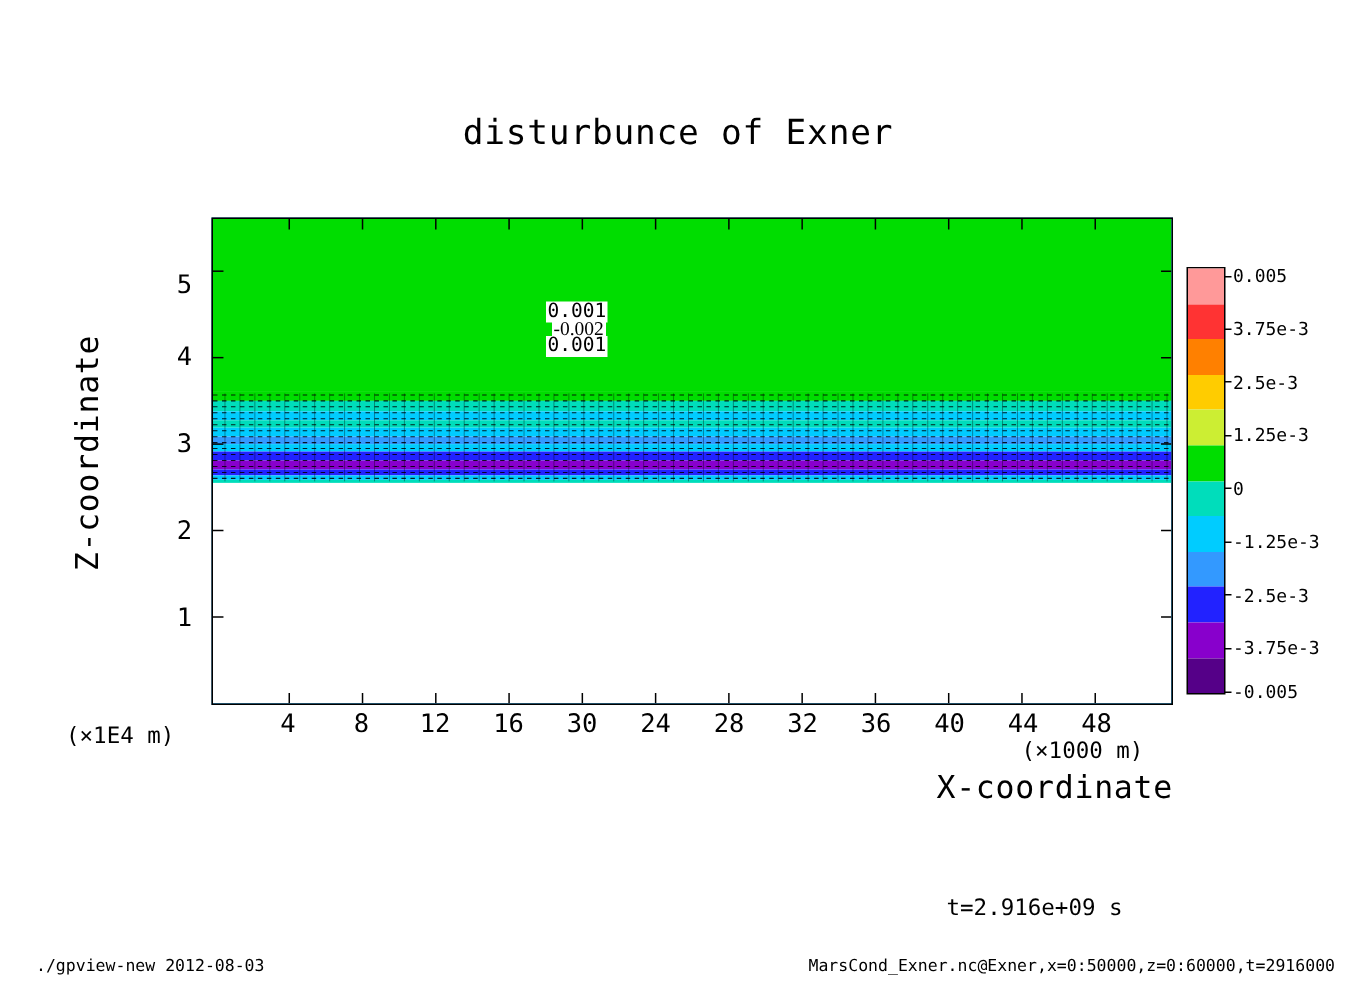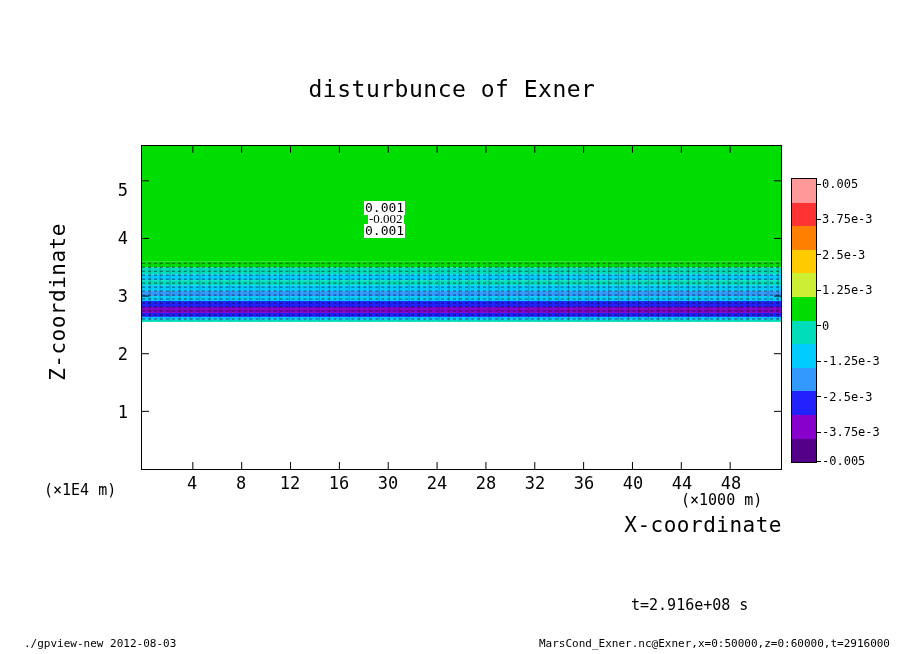--- a/index.html
+++ b/index.html
@@ -345,17 +345,17 @@
   <div class="cb-label" style="top:177px;">0.005</div>
   <div class="cb-label" style="top:212px;">3.75e-3</div>
   <div class="cb-label" style="top:248px;">2.5e-3</div>
   <div class="cb-label" style="top:283px;">1.25e-3</div>
   <div class="cb-label" style="top:319px;">0</div>
   <div class="cb-label" style="top:354px;">-1.25e-3</div>
   <div class="cb-label" style="top:390px;">-2.5e-3</div>
   <div class="cb-label" style="top:425px;">-3.75e-3</div>
   <div class="cb-label" style="top:454px;">-0.005</div>
 
-  <div id="time-stamp">t=2.916e+08 s</div>
+  <div id="time-stamp">t=2.916e+09 s</div>
   <div id="footer-left">./gpview-new   2012-08-03</div>
   <div id="footer-right">MarsCond_Exner.nc@Exner,x=0:50000,z=0:60000,t=2916000</div>
 
 </div>
 
 </body></html>

